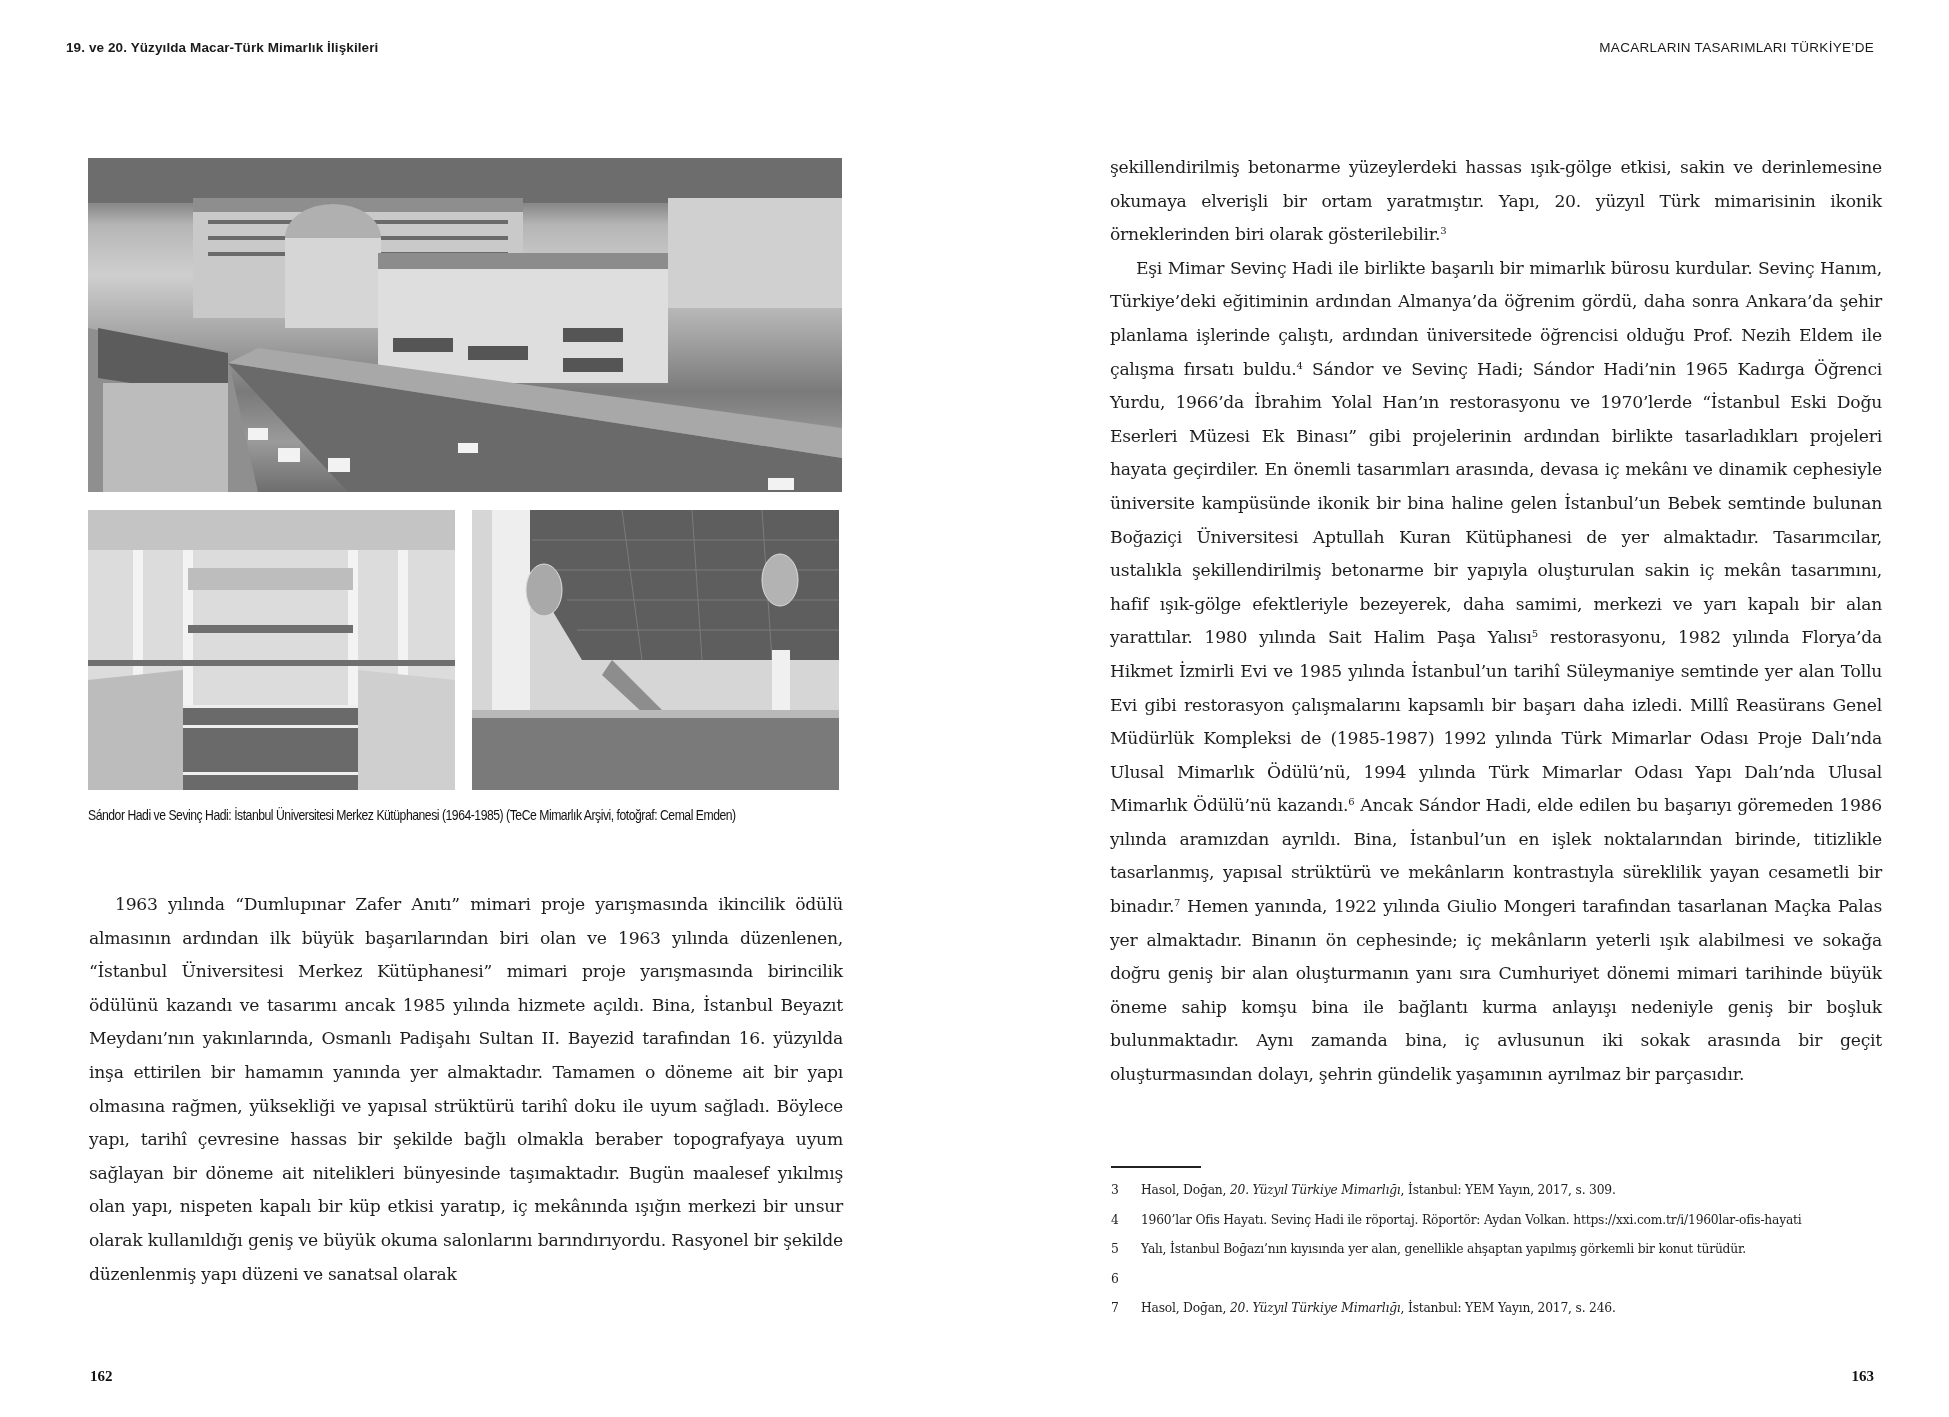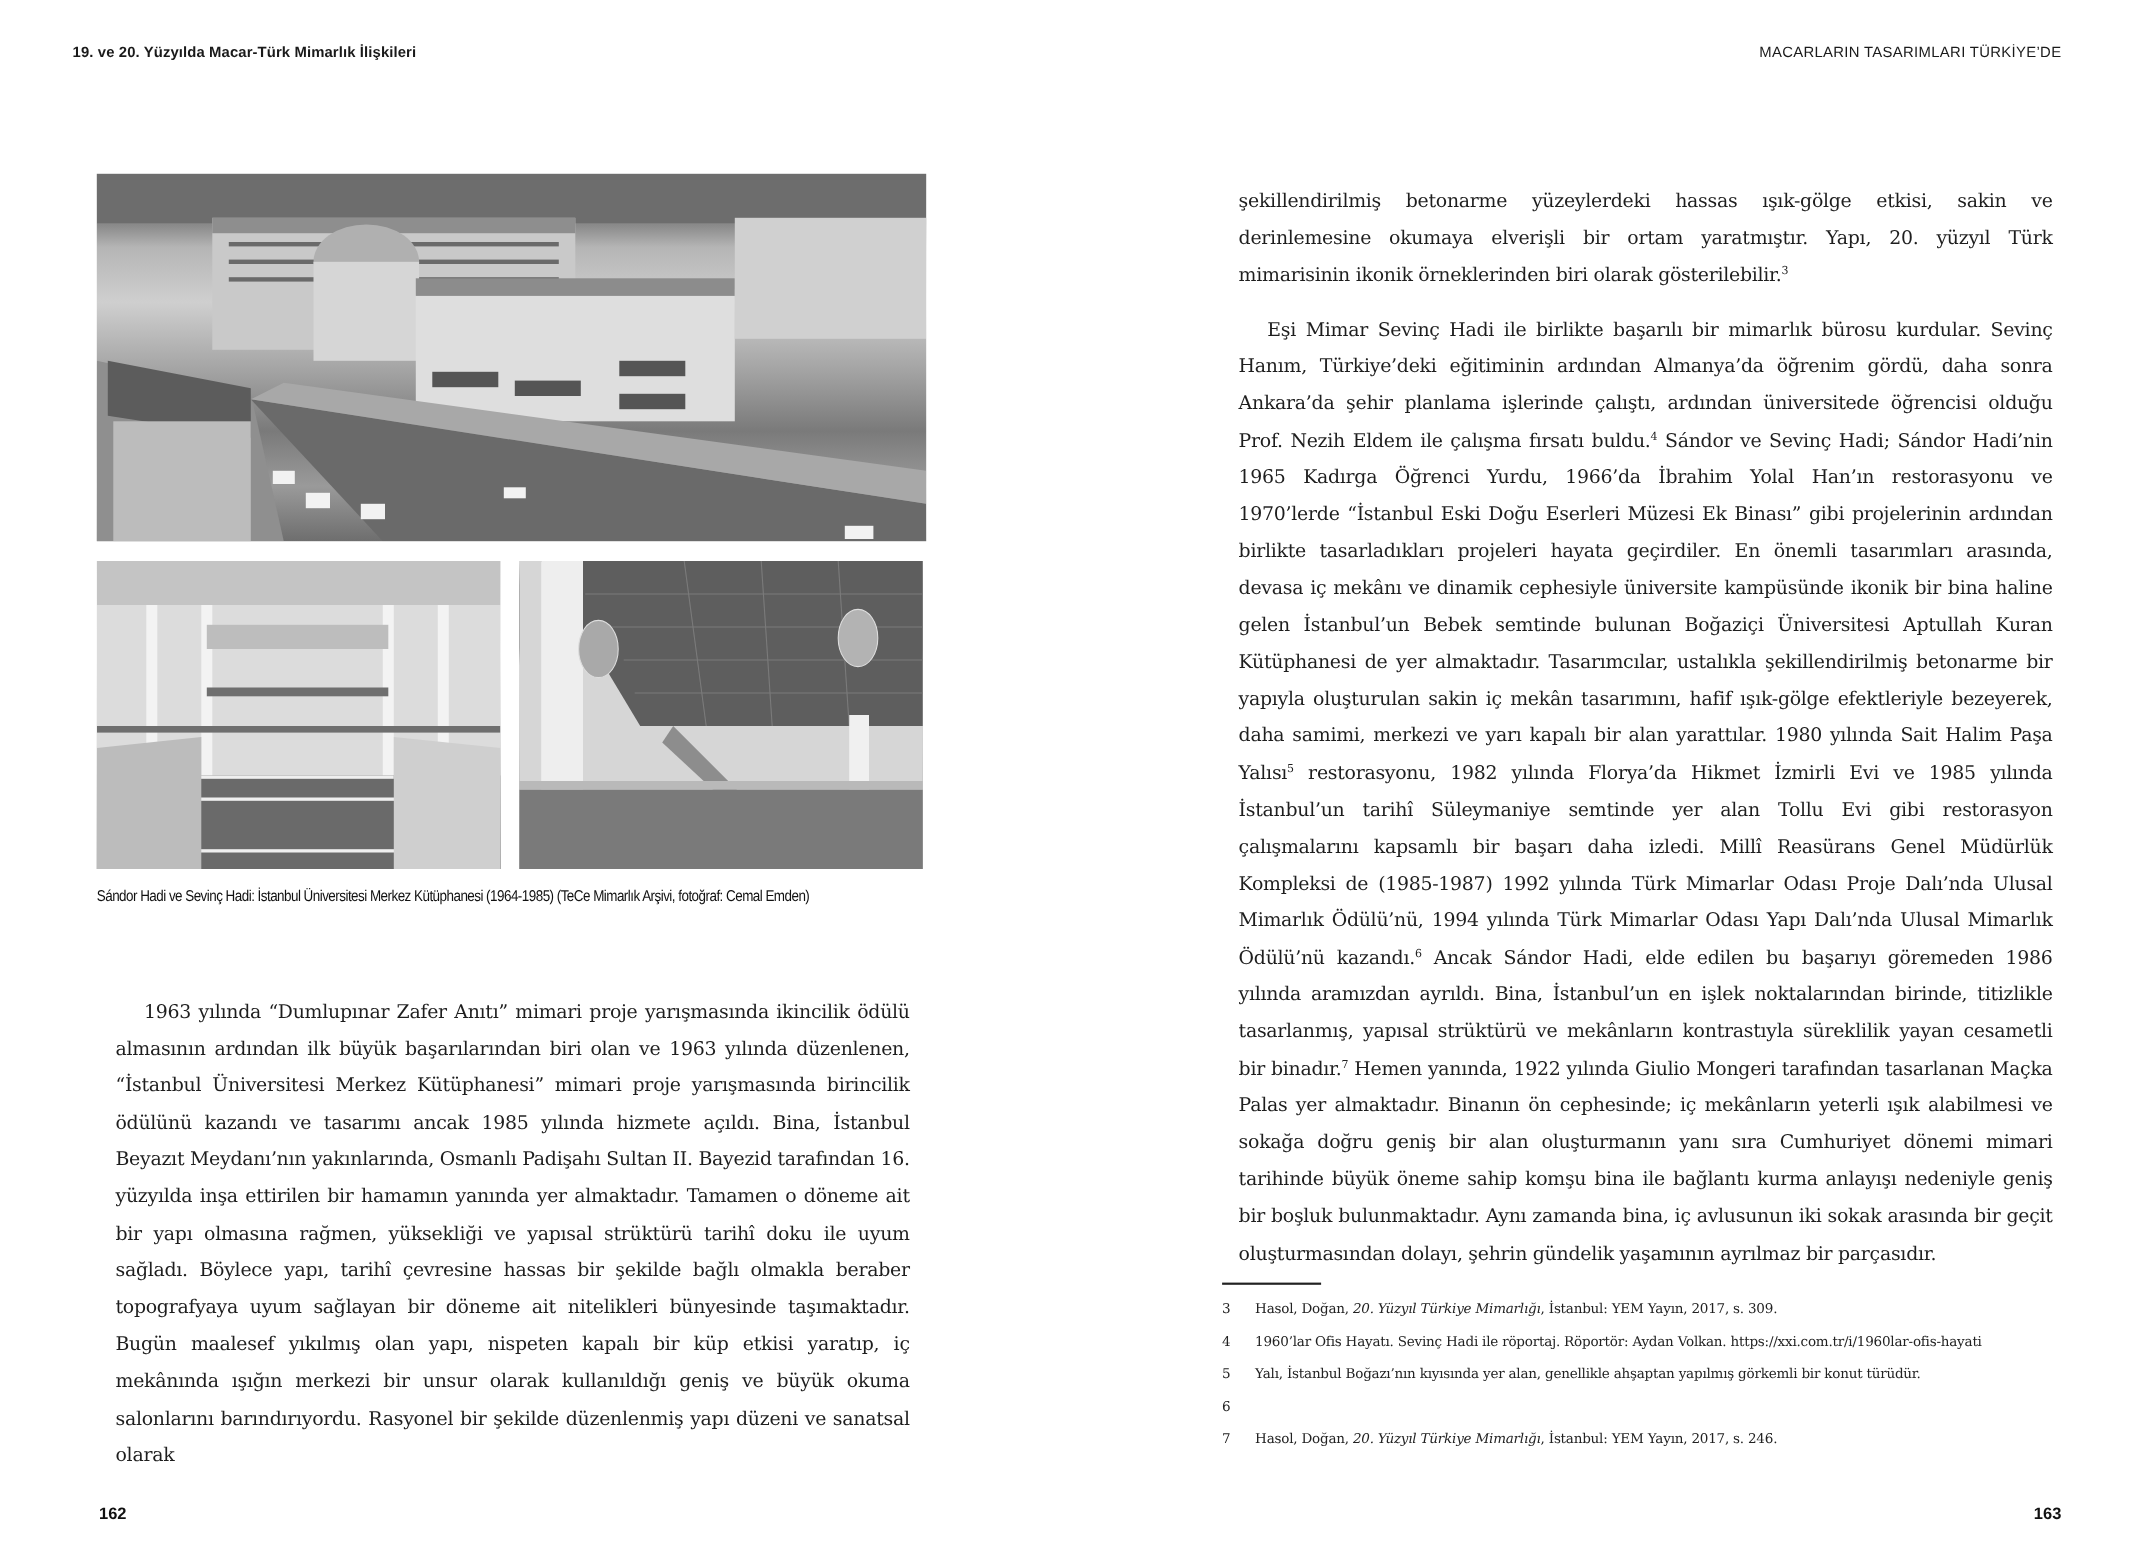--- a/index.html
+++ b/index.html
@@ -9,21 +9,21 @@
   .page-right { left: 975px; width: 974px; }
   .running-head {
     position: absolute; top: 40px;
     font-family: "Liberation Sans", sans-serif; font-size: 13.5px; letter-spacing: 0.1px;
     color: #1a1a1a;
   }
   .running-head.left { left: 66px; font-weight: bold; }
   .running-head.right { right: 75px; font-weight: normal; letter-spacing: 0.3px; }
   .folio {
     position: absolute; top: 1368px;
-    font-family: Liberation Sans, sans-serif; font-weight: bold; font-size: 15px; color: #111;
+    font-family: Liberation Serif, serif; font-weight: bold; font-size: 15px; color: #111;
   }
   .folio.left { left: 90px; }
   .folio.right { right: 75px; }
 
   
   .photo { position: absolute; overflow: hidden; background: #8a8a8a; }
   .photo-top { left: 88px; top: 158px; width: 754px; height: 334px;
     background: linear-gradient(180deg, #6f6f6f 0%, #8a8a8a 14%, #b5b5b5 20%, #cfcfcf 35%, #a0a0a0 55%, #7a7a7a 70%, #9a9a9a 85%, #6e6e6e 100%); }
   .photo-bl { left: 88px; top: 510px; width: 367px; height: 280px;
     background: linear-gradient(180deg, #d8d8d8 0%, #e8e8e8 30%, #c7c7c7 55%, #9a9a9a 75%, #5a5a5a 100%); }
@@ -36,21 +36,21 @@
     font-family: "Liberation Sans", sans-serif; font-size: 14.2px; letter-spacing: -0.55px;
     transform: scaleX(0.86); transform-origin: left top; white-space: nowrap; width: 900px;
     color: #111;
   }
 
   .body-text {
     position: absolute;
     font-family: "DejaVu Serif", serif; font-size: 17.2px; line-height: 33.6px;
     text-align: justify; color: #1e1e1e; letter-spacing: -0.25px;
   }
-  .body-text p { margin: 16px; text-indent: 26px; }
+  .body-text p { margin: 0; text-indent: 26px; }
   .body-text p.noindent { text-indent: 0; }
   .body-left { left: 89px; top: 888px; width: 754px; }
   .body-right { left: 1110px; top: 151px; width: 772px; }
   sup { font-size: 10px; line-height: 0; vertical-align: 6px; }
 
   .fn-rule { position: absolute; left: 1111px; top: 1166px; width: 90px; height: 1.5px; background: #222; }
   .footnotes {
     position: absolute; left: 1111px; top: 1176px; width: 780px;
     font-family: "DejaVu Serif", serif; font-size: 12.3px; line-height: 29.6px; color: #222;
     letter-spacing: -0.2px;

